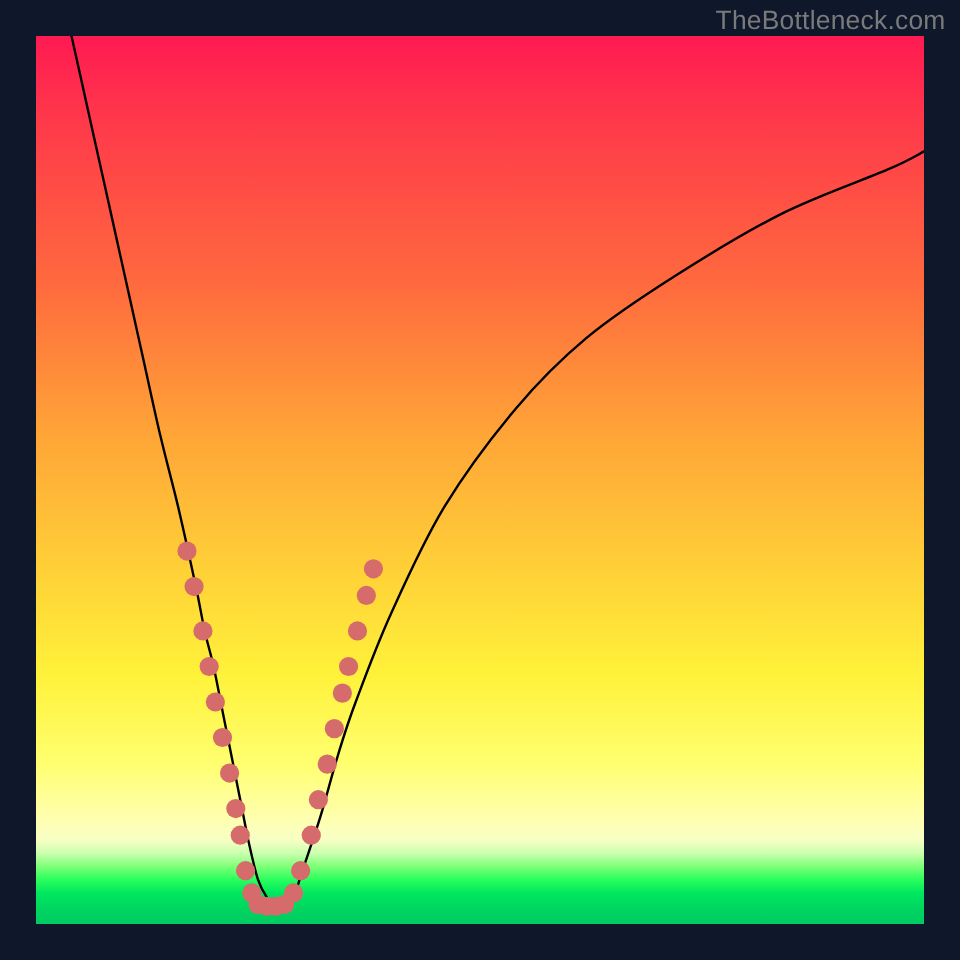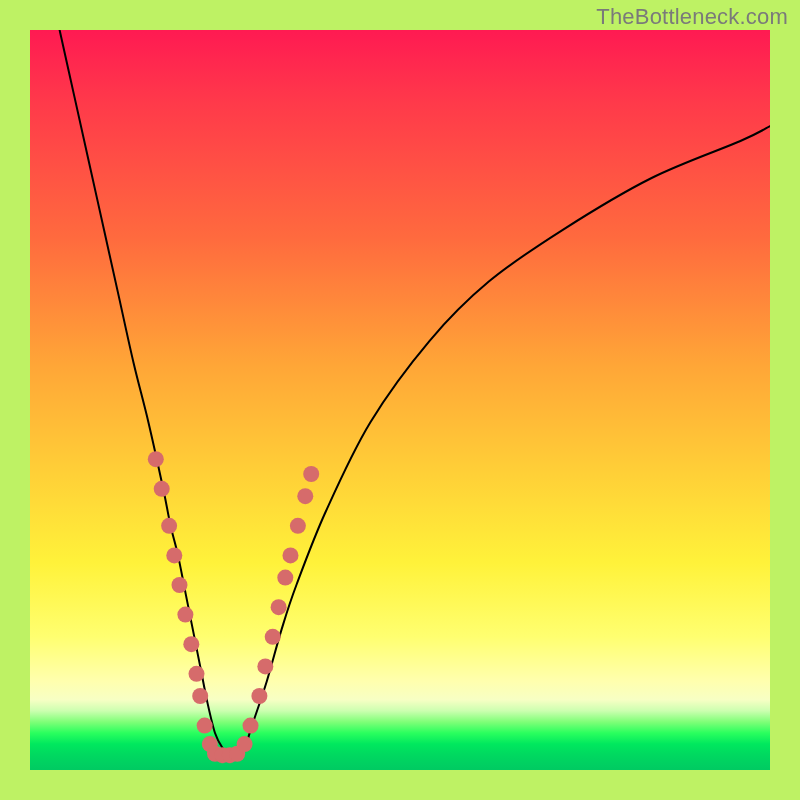--- a/index.html
+++ b/index.html
@@ -10,21 +10,21 @@
     overflow: hidden;
     background: #000;
     font-family: Arial, Helvetica, sans-serif;
   }
   .frame {
     position: absolute;
     left: 0;
     top: 0;
     width: 800px;
     height: 800px;
-    background: #bef264;
+    background: #0f172a;
   }
   .plot {
     position: absolute;
     left: 30px;
     top: 30px;
     width: 740px;
     height: 740px;
     
     background:
       linear-gradient(

